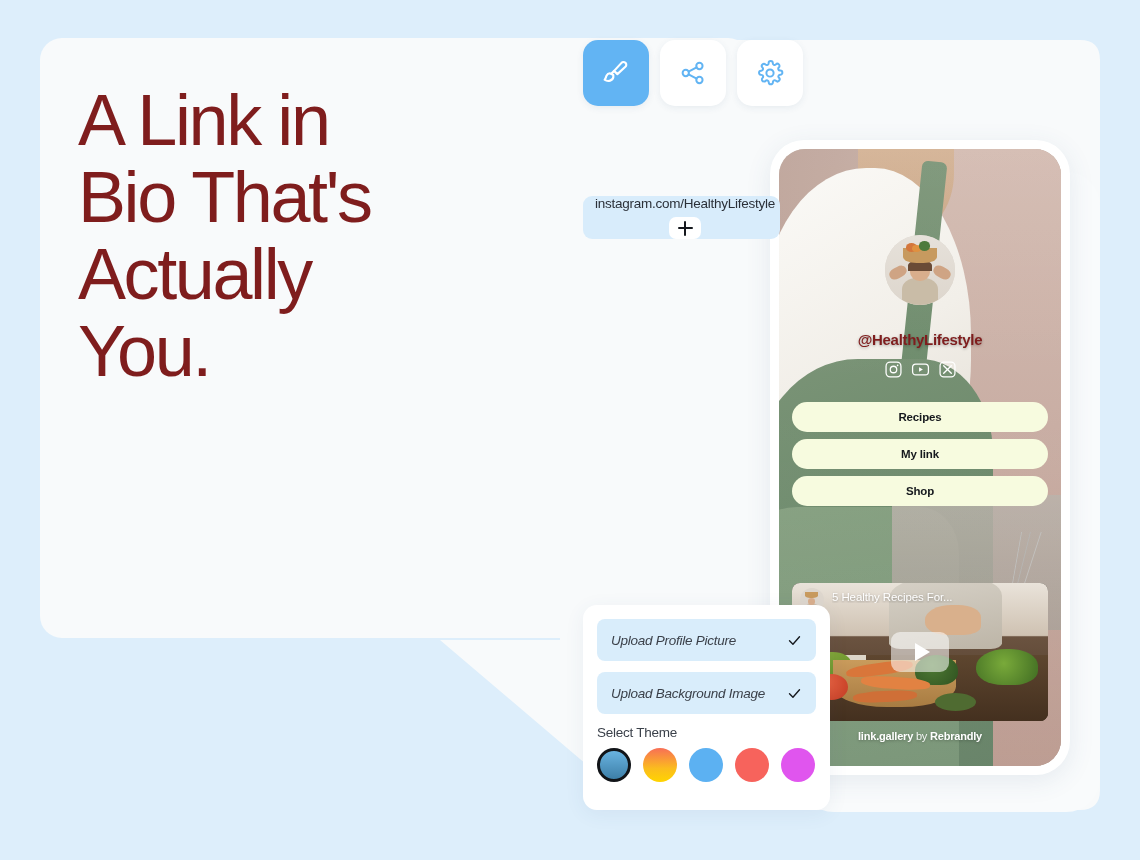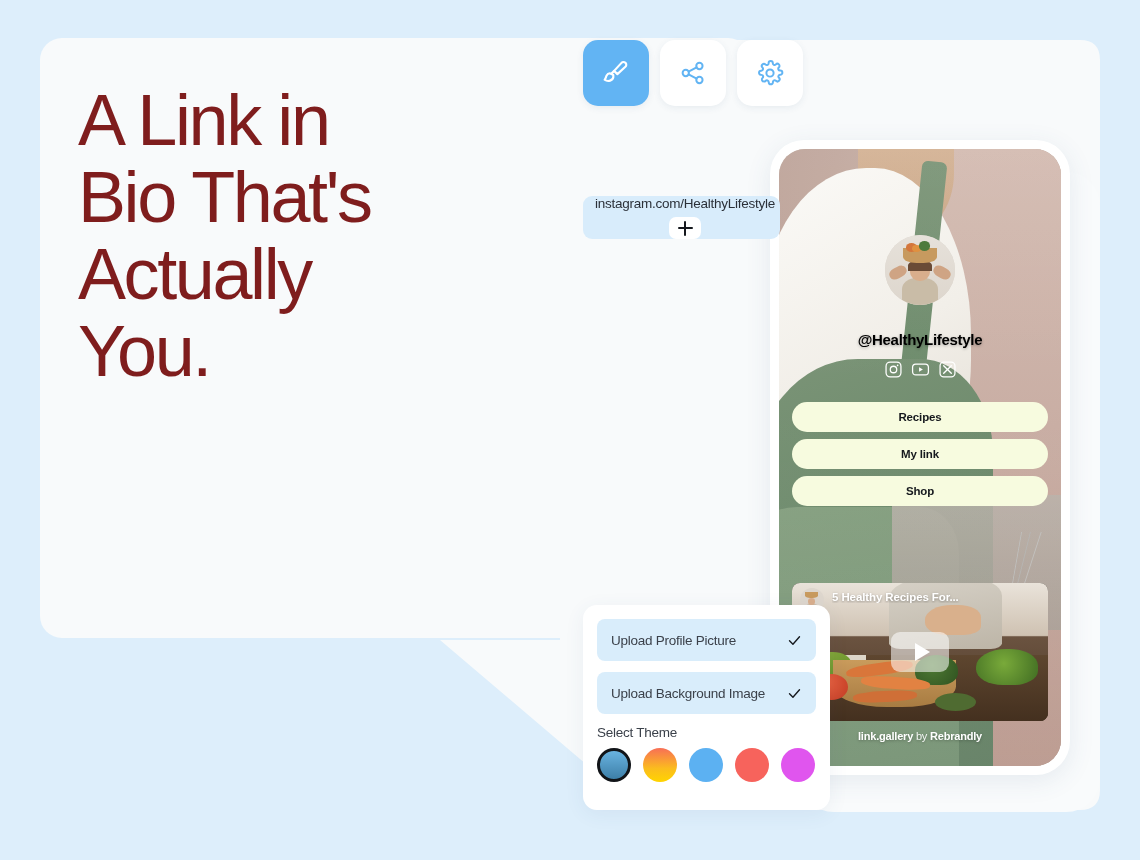--- a/index.html
+++ b/index.html
@@ -219,21 +219,21 @@
   .avatar .a-veg2 { position: absolute; left: 48%; top: 9%; width: 17%; height: 14%; border-radius: 50%; background: #4d7a3c; }
   .avatar .a-veg3 { position: absolute; left: 39%; top: 14%; width: 13%; height: 10%; border-radius: 50%; background: #e0913f; }
 
   .handle {
     position: absolute;
     left: 0; right: 0; top: 182px;
     text-align: center;
     font-size: 15px;
     font-weight: 700;
     letter-spacing: -0.3px;
-    color: #000000;
+    color: #7f1d1d;
     text-shadow: 0 1px 3px rgba(0,0,0,0.30);
     z-index: 3;
   }
 
   .socials {
     position: absolute;
     left: 0; right: 0; top: 211px;
     display: flex;
     justify-content: center;
     gap: 8px;
@@ -301,21 +301,21 @@
     z-index: 3;
   }
   .v-avatar .va-basket { position: absolute; left: 22%; top: 16%; width: 54%; height: 26%; border-radius: 0 0 42% 42%; background: #c89a5e; }
   .v-avatar .va-head { position: absolute; left: 34%; top: 42%; width: 30%; height: 28%; border-radius: 50%; background: #d9ae8c; }
   .v-avatar .va-body { position: absolute; left: 22%; top: 66%; width: 56%; height: 38%; border-radius: 40% 40% 0 0; background: #c7ba a5; background: #c7baa5; }
 
   .v-title {
     position: absolute;
     left: 40px; top: 8px; right: 8px;
     font-size: 11.5px;
-    font-weight: 700;
+    font-weight: 400;
     color: #ffffff;
     letter-spacing: -0.1px;
     text-shadow: 0 1px 3px rgba(0,0,0,0.35);
     z-index: 3;
     white-space: nowrap;
     overflow: hidden;
   }
 
   .play-btn {
     position: absolute;
@@ -366,20 +366,21 @@
   .opt-row {
     height: 42px;
     background: #d9edfb;
     border-radius: 8px;
     display: flex;
     align-items: center;
     justify-content: space-between;
     padding: 0 14px;
     margin-bottom: 11px;
     cursor: pointer;
+    font-style: italic;
   }
   .opt-label {
     font-size: 13.5px;
     color: #3b414a;
     letter-spacing: -0.25px;
   }
   .check-ic { width: 15px; height: 15px; display: block; }
 
   .theme-label {
     font-size: 13.5px;

